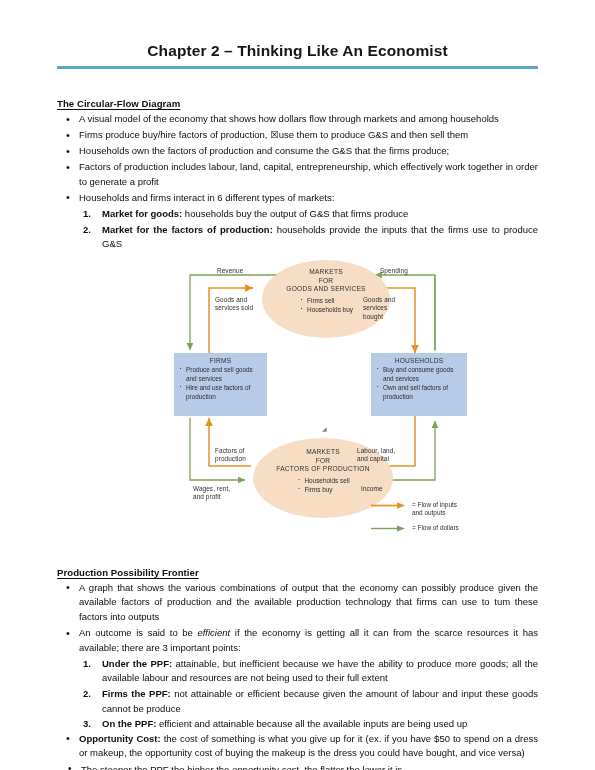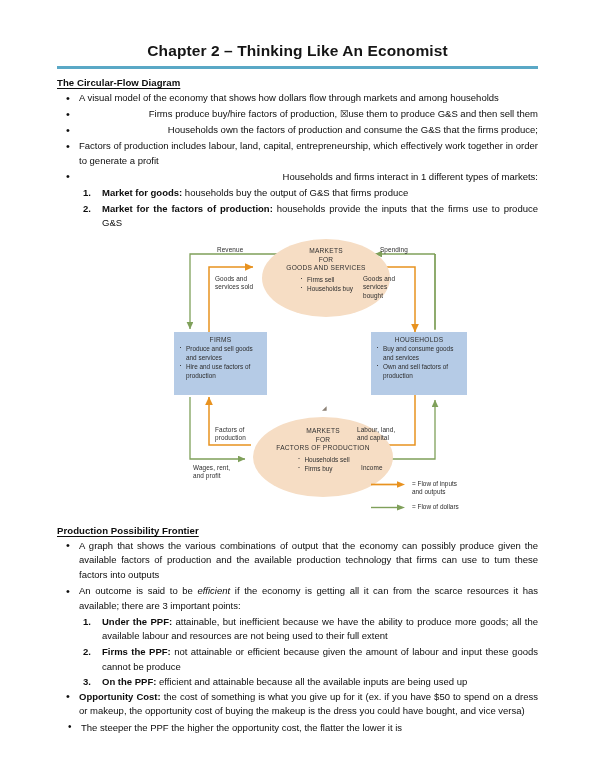--- a/index.html
+++ b/index.html
@@ -26,21 +26,21 @@
     margin-top: 6px;
     height: 3px;
     background: #5aa8c6;
     width: 100%;
   }
 
   
   h2.sec {
     font-size: 9.6px;
     font-weight: bold;
-    margin: 8px 0 3px 0;
+    margin: 29px 0 3px 0;
     text-decoration: underline;
     text-underline-offset: 2px;
     letter-spacing: .05px;
   }
   .sec-ppf { margin-top: 12px; }
 
   
   ul.lvl1 { list-style: none; margin: 0; padding: 0; }
   ul.lvl1 > li {
     position: relative;
@@ -49,21 +49,21 @@
     line-height: 14.6px;
     margin-bottom: 1.5px;
     text-align: justify;
   }
   ul.lvl1 > li::before {
     content: "\2022";
     position: absolute;
     left: 9px; top: -0.5px;
     font-size: 11px;
   }
-  ul.lvl1 > li.nojust { text-align: right; }
+  ul.lvl1 > li.nojust { text-align: left; }
 
   ol.lvl2 { list-style: none; margin: 0; padding: 0; counter-reset: n; }
   ol.lvl2 > li {
     position: relative;
     padding-left: 23px;
     font-size: 9.5px;
     line-height: 14.6px;
     text-align: justify;
     margin-top: 1px;
   }
@@ -143,21 +143,21 @@
   <div class="doc-title">Chapter 2 – Thinking Like An Economist</div>
   <div class="title-rule"></div>
 
   <h2 class="sec">The Circular-Flow Diagram</h2>
 
   <ul class="lvl1">
     <li>A visual model of the economy that shows how dollars flow through markets and among households</li>
     <li class="nojust">Firms produce buy/hire factors of production, ☒use them to produce G&amp;S and then sell them</li>
     <li class="nojust">Households own the factors of production and consume the G&amp;S that the firms produce;</li>
     <li>Factors of production includes labour, land, capital, entrepreneurship, which effectively work together in order to generate a profit</li>
-    <li class="nojust">Households and firms interact in 1 different types of markets:</li>
+    <li class="nojust">Households and firms interact in 6 different types of markets:</li>
   </ul>
 
   <ol class="lvl2" style="margin-left:22px">
     <li class="nojust"><b>Market for goods:</b><span> households buy the output of G&amp;S that firms produce</span></li>
     <li><b>Market for the factors of production:</b><span> households provide the inputs that the firms use to produce G&amp;S</span></li>
   </ol>
 
   <div class="diagram">
 
     <svg class="dsvg" viewBox="0 0 330 280">

